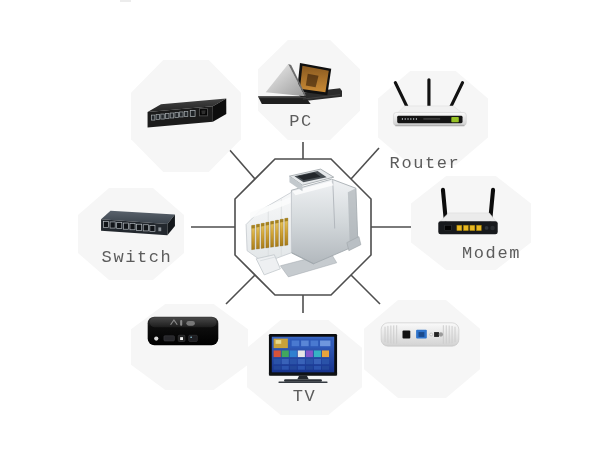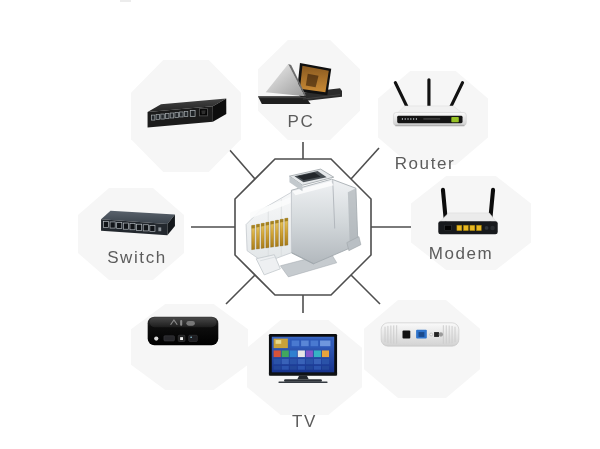--- a/index.html
+++ b/index.html
@@ -1,21 +1,21 @@
 <!DOCTYPE html>
 <html><head>
 <meta charset="utf-8">
 <style>
   html,body{margin:0;padding:0;background:#ffffff;}
   .canvas{
     position:relative;width:600px;height:449px;background:#ffffff;overflow:hidden;
     font-family:"Liberation Sans", sans-serif;
   }
   .wires{position:absolute;left:0;top:0;width:600px;height:449px;}
-  .node{position:absolute;}
+  .node{position:absolute;font-family:Liberation Mono, monospace;}
   .tile{
     position:absolute;left:0;top:0;width:100%;height:100%;
     background:#f6f6f6;
     clip-path:polygon(29.3% 0%,70.7% 0%,100% 29.3%,100% 70.7%,70.7% 100%,29.3% 100%,0% 70.7%,0% 29.3%);
   }
   .dev{position:absolute;}
   .label{
     position:absolute;width:100%;text-align:center;
     color:#5c5c5c;font-size:17px;font-weight:300;letter-spacing:1.6px;line-height:18px;
     white-space:nowrap;
@@ -169,21 +169,21 @@
       <rect x="17" y="44.2" width="7" height="6" fill="#020202" stroke="#3c4044" stroke-width="0.5"></rect>
       <g fill="#e9b823" stroke="#8a6d00" stroke-width="0.5">
         <rect x="30" y="44.2" width="5.4" height="6"></rect>
         <rect x="37" y="44.2" width="5.4" height="6"></rect>
         <rect x="44" y="44.2" width="5.4" height="6"></rect>
         <rect x="51" y="44.2" width="5.4" height="6"></rect>
       </g>
       <circle cx="62" cy="47.2" r="2" fill="#30353a"></circle>
       <circle cx="68.5" cy="47.2" r="2.4" fill="#282c30"></circle>
     </svg>
-    <div class="label" style="top:69px;margin-left:-10px;">Modem</div>
+    <div class="label" style="top:69px;margin-left:-10px;text-align:right;">Modem</div>
   </div>
 
   <div class="node" style="left:131px;top:304px;width:117px;height:86px;">
     <div class="tile"></div>
     <svg class="dev" style="left:10px;top:5px;" width="84" height="42" viewBox="0 0 86 44">
       <defs>
         <linearGradient id="g-tvbox" x1="0" y1="0" x2="0" y2="1">
           <stop offset="0" stop-color="#3c3c3c"></stop>
             <stop offset="0.35" stop-color="#0e0e0e"></stop>
             <stop offset="1" stop-color="#000000"></stop>
@@ -246,21 +246,21 @@
         <rect x="34.5" y="35.8" width="7.5" height="4" fill="#2c54ae"></rect>
         <rect x="43" y="35.8" width="7.5" height="4" fill="#23479a"></rect>
         <rect x="51.5" y="35.8" width="7.5" height="4" fill="#2c54ae"></rect>
         <rect x="60" y="35.8" width="7.5" height="4" fill="#23479a"></rect>
       </g>
       <rect x="4" y="42.8" width="72" height="3.2" fill="#101316"></rect>
       <polygon points="36,46 44,46 46,50 34,50" fill="#23272d"></polygon>
       <rect x="20" y="50" width="40" height="2.6" rx="1.3" fill="#2b3036"></rect>
       <rect x="14" y="52.4" width="52" height="1.4" rx="0.7" fill="#343a41"></rect>
     </svg>
-    <div class="label" style="top:68px;margin-top:25px;">TV</div>
+    <div class="label" style="top:68px;">TV</div>
   </div>
 
   <div class="node" style="left:364px;top:300px;width:116px;height:98px;">
     <div class="tile"></div>
     <svg class="dev" style="left:13px;top:17px;" width="86" height="35" viewBox="0 0 88 36">
       <defs>
         <linearGradient id="g-adsl" x1="0" y1="0" x2="0" y2="1">
           <stop offset="0" stop-color="#fafafa"></stop>
             <stop offset="1" stop-color="#d2d2d2"></stop>
         </linearGradient>

